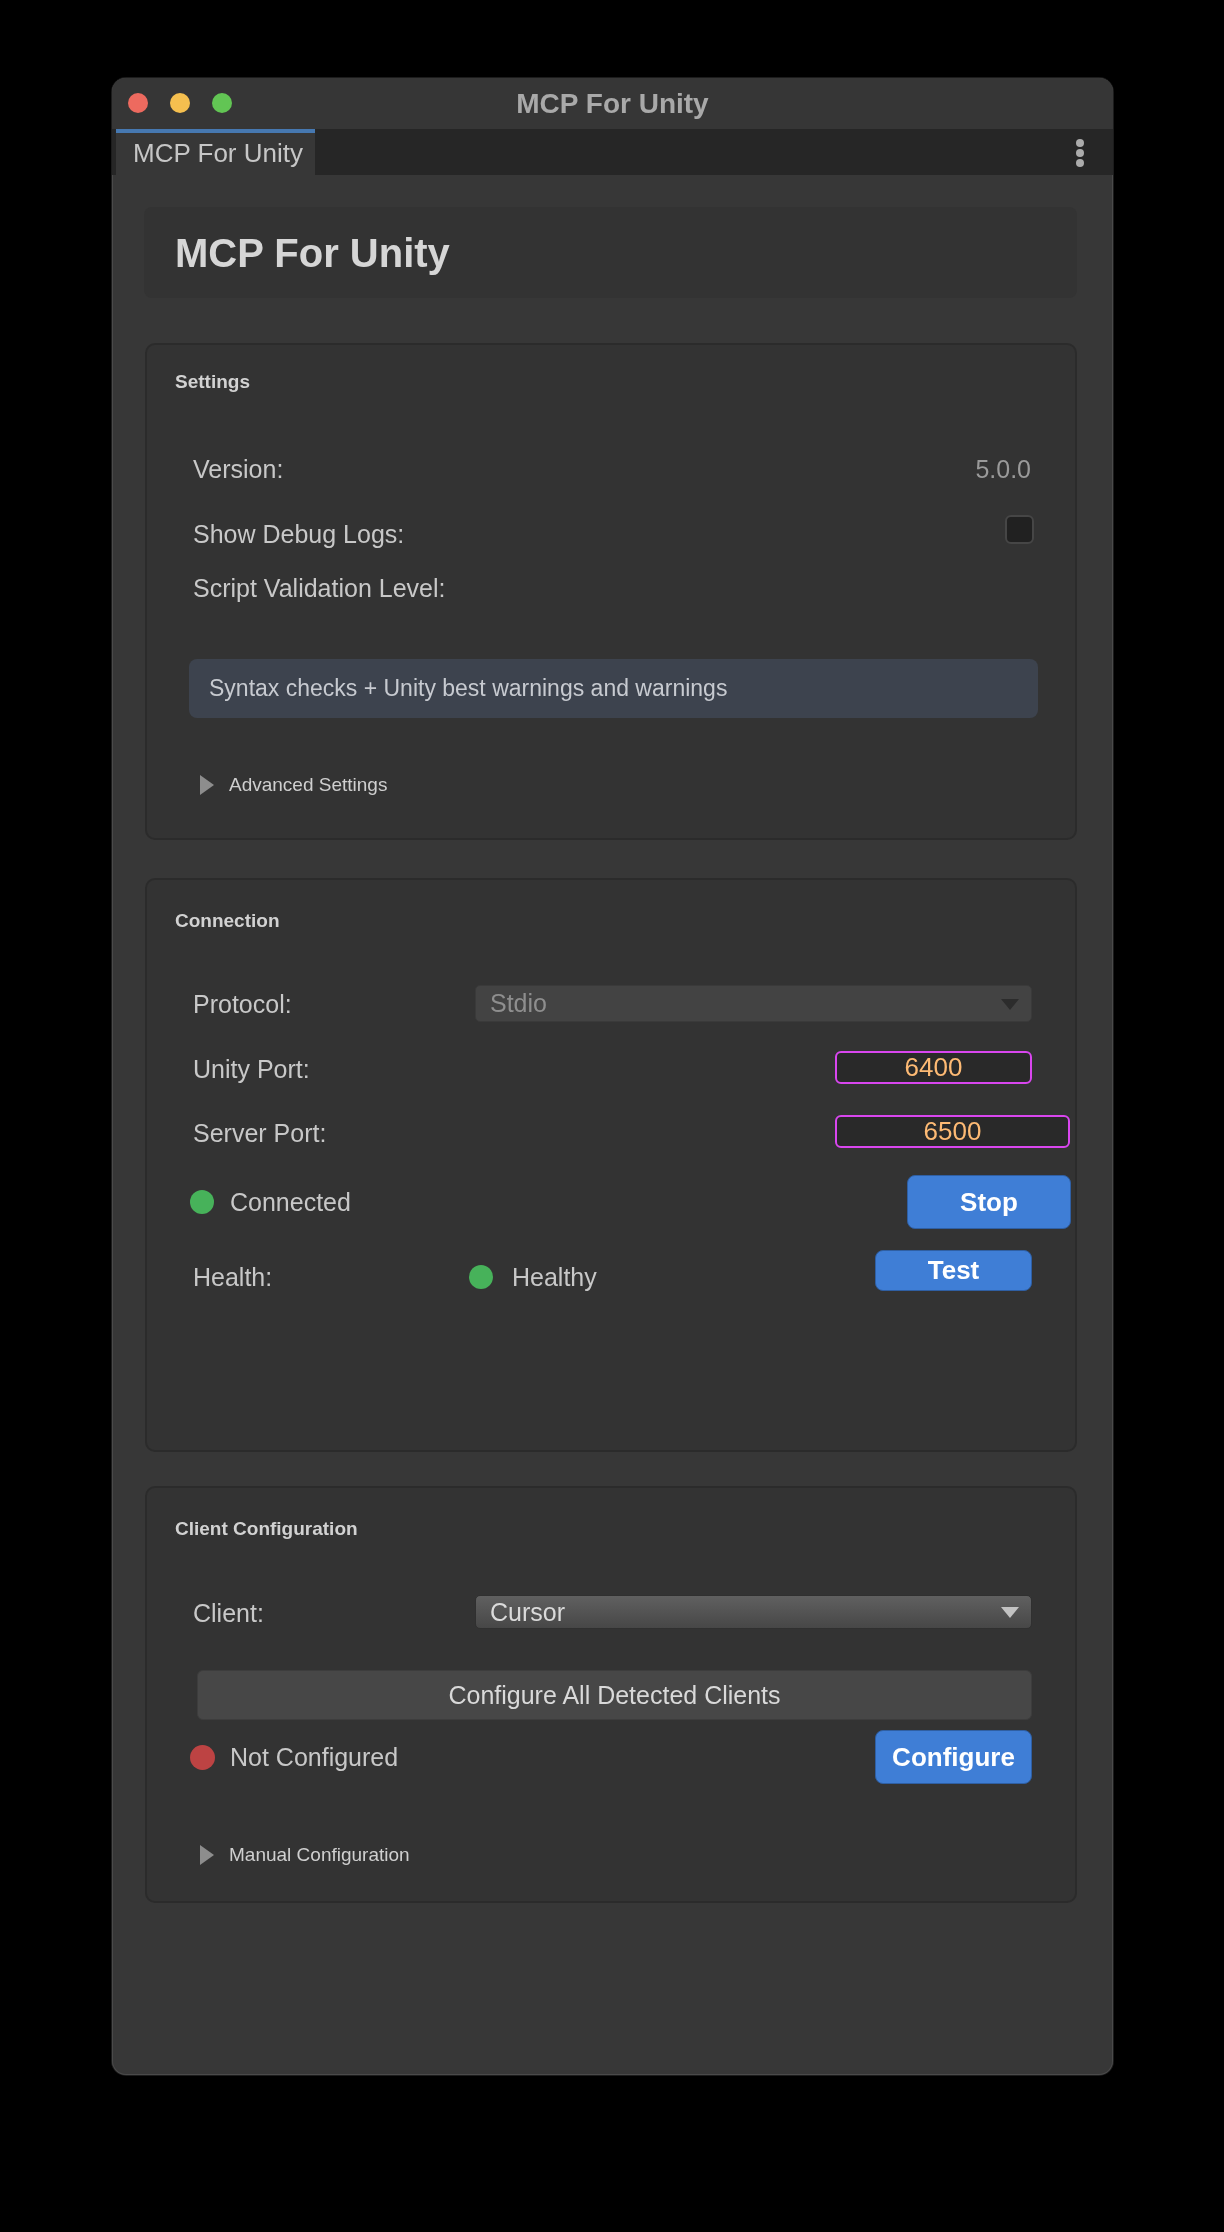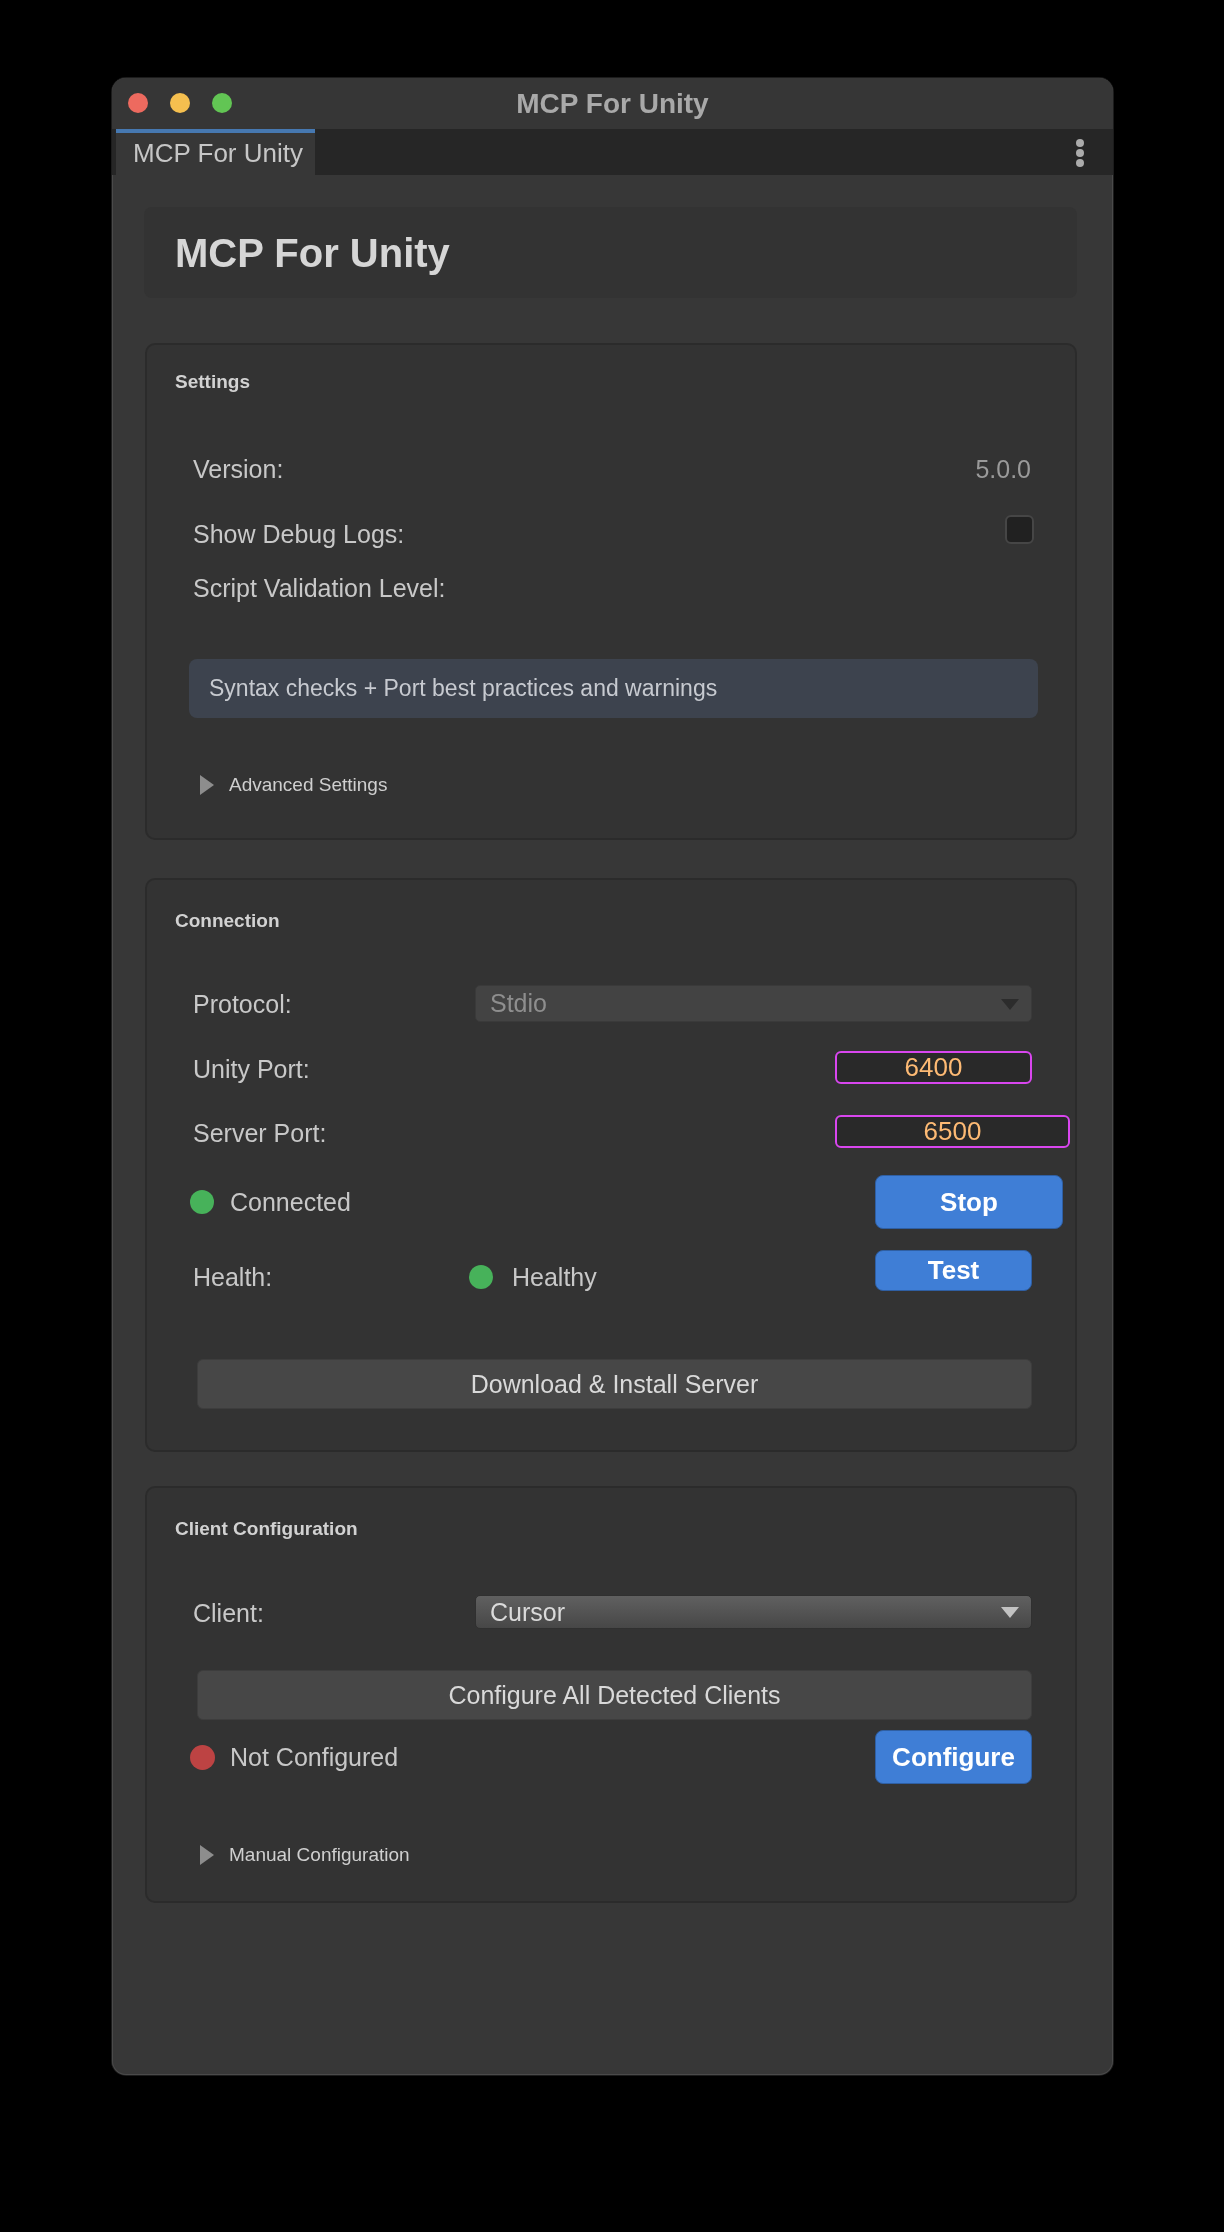--- a/index.html
+++ b/index.html
@@ -123,21 +123,21 @@
 
     <div class="lbl" style="left:46px;top:109px;">Version:</div>
     <div class="lbl muted" style="right:44px;top:109px;">5.0.0</div>
 
     <div class="lbl" style="left:46px;top:174px;">Show Debug Logs:</div>
     <div class="checkbox" style="left:858px;top:170px;"></div>
 
     <div class="lbl" style="left:46px;top:228px;">Script Validation Level:</div>
 
     <div class="helpbox" style="left:42px;top:314px;width:849px;height:59px;">
-      <span>Syntax checks + Port best practices and warnings</span>
+      <span>Syntax checks + Unity best warnings and warnings</span>
     </div>
 
     <div class="foldout" style="left:53px;top:425px;">
       <span class="tri"></span>
       <span class="ftext">Advanced Settings</span>
     </div>
   </div>
 
   <div class="card" style="top:800px;height:574px;">
     <div class="card-title" style="top:30px;">Connection</div>
@@ -149,28 +149,27 @@
     </div>
 
     <div class="lbl" style="left:46px;top:174px;">Unity Port:</div>
     <input class="portfield" style="left: 688px; top: 171px; width: 197px; height: 33px;" value="6400">
 
     <div class="lbl" style="left:46px;top:238px;">Server Port:</div>
     <input class="portfield" style="left: 688px; top: 235px; width: 235px; height: 33px;" value="6500">
 
     <div class="dot green" style="left:43px;top:310px;"></div>
     <div class="lbl" style="left:83px;top:307px;">Connected</div>
-    <button class="btn-blue" style="left:728px;top:295px;width:188px;height:54px;">Stop</button>
+    <button class="btn-blue" style="left:760px;top:295px;width:164px;height:54px;">Stop</button>
 
     <div class="lbl" style="left:46px;top:382px;">Health:</div>
     <div class="dot green" style="left:322px;top:385px;"></div>
     <div class="lbl" style="left:365px;top:382px;">Healthy</div>
     <button class="btn-blue" style="left:728px;top:370px;width:157px;height:41px;">Test</button>
 
-    <button class="btn-gray" style="left:50px;top:479px;width:835px;height:50px;">Download &amp; Install Server</button>
   </div>
 
   <div class="card" style="top:1408px;height:417px;">
     <div class="card-title" style="top:30px;">Client Configuration</div>
 
     <div class="lbl" style="left:46px;top:110px;">Client:</div>
     <div class="dropdown" style="left:328px;top:107px;width:557px;height:34px;">
       <span>Cursor</span>
       <span class="arrow"></span>
     </div>

